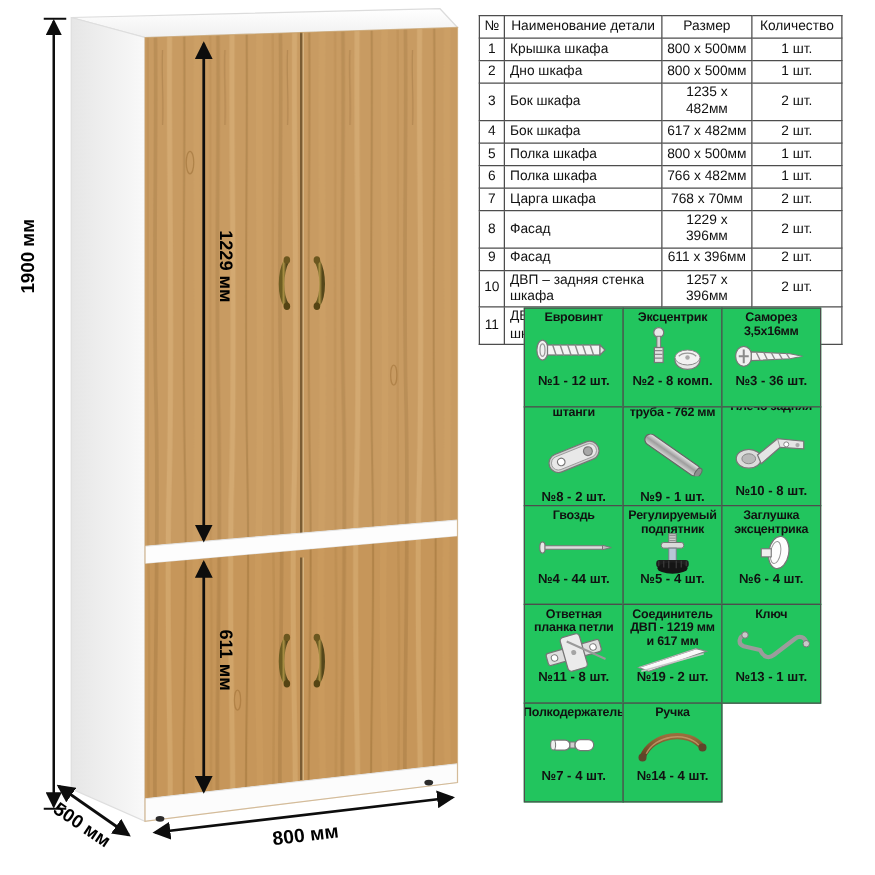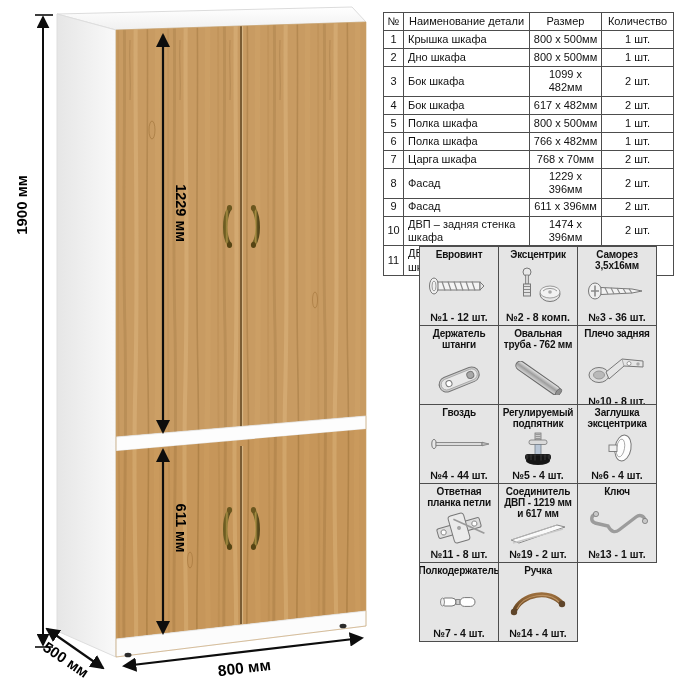--- a/index.html
+++ b/index.html
@@ -13,22 +13,22 @@
   .parts-table th{height:15px;}
   .parts-table td{height:15px;}
   .col-num{width:20px;}
   .col-name{width:126px;}
   .col-size{width:72px;}
   .col-qty{width:72px;}
   .cell-name{text-align:left !important;padding-left:4px !important;margin-top:39px;}
   
   .hw{position:absolute;left:419px;top:246px;width:239px;height:397px;}
   .hw-cell{position:absolute;width:80px;height:80px;border:1px solid #4d4d4d;box-sizing:border-box;
-           background:#e5e5e5;display:flex;flex-direction:column;align-items:center;
-           justify-content:flex-start;padding:2px 1px 1px 1px;text-align:center;overflow:hidden;}
+           background:#22c55e;display:flex;flex-direction:column;align-items:center;
+           justify-content:center;padding:2px 1px 13px 1px;text-align:center;overflow:hidden;}
   .hw-title{font-weight:bold;font-size:10px;line-height:1.1;letter-spacing:-0.2px;}
   .hw-qty{font-weight:bold;font-size:10.5px;padding-bottom:1px;white-space:nowrap;}
   .hw-ic{flex:1;display:flex;align-items:center;justify-content:center;min-height:0;}
   .hw-ic svg{display:block;}
   
   .c0{left:0;} .c1{left:79px;} .c2{left:158px;}
   .r0{top:0;} .r1{top:79px;gap:28px;} .r2{top:158px;} .r3{top:237px;} .r4{top:316px;}
 </style>
 </head>
 <body>
@@ -160,21 +160,21 @@
         </tr>
     <tr>
           <td>2</td>
           <td class="cell-name">Дно шкафа</td>
           <td>800 х 500мм</td>
           <td>1 шт.</td>
         </tr>
     <tr>
           <td>3</td>
           <td class="cell-name">Бок шкафа</td>
-          <td>1099 х 482мм</td>
+          <td>1235 х 482мм</td>
           <td>2 шт.</td>
         </tr>
     <tr>
           <td>4</td>
           <td class="cell-name">Бок шкафа</td>
           <td>617 х 482мм</td>
           <td>2 шт.</td>
         </tr>
     <tr>
           <td>5</td>
@@ -202,21 +202,21 @@
         </tr>
     <tr>
           <td>9</td>
           <td class="cell-name">Фасад</td>
           <td>611 х 396мм</td>
           <td>2 шт.</td>
         </tr>
     <tr>
           <td>10</td>
           <td class="cell-name">ДВП – задняя стенка шкафа</td>
-          <td>1474 х 396мм</td>
+          <td>1257 х 396мм</td>
           <td>2 шт.</td>
         </tr>
     <tr>
           <td>11</td>
           <td class="cell-name">ДВП – задняя стенка шкафа</td>
           <td>639 х 396мм</td>
           <td>2 шт.</td>
         </tr>
   </tbody>
     </table>

